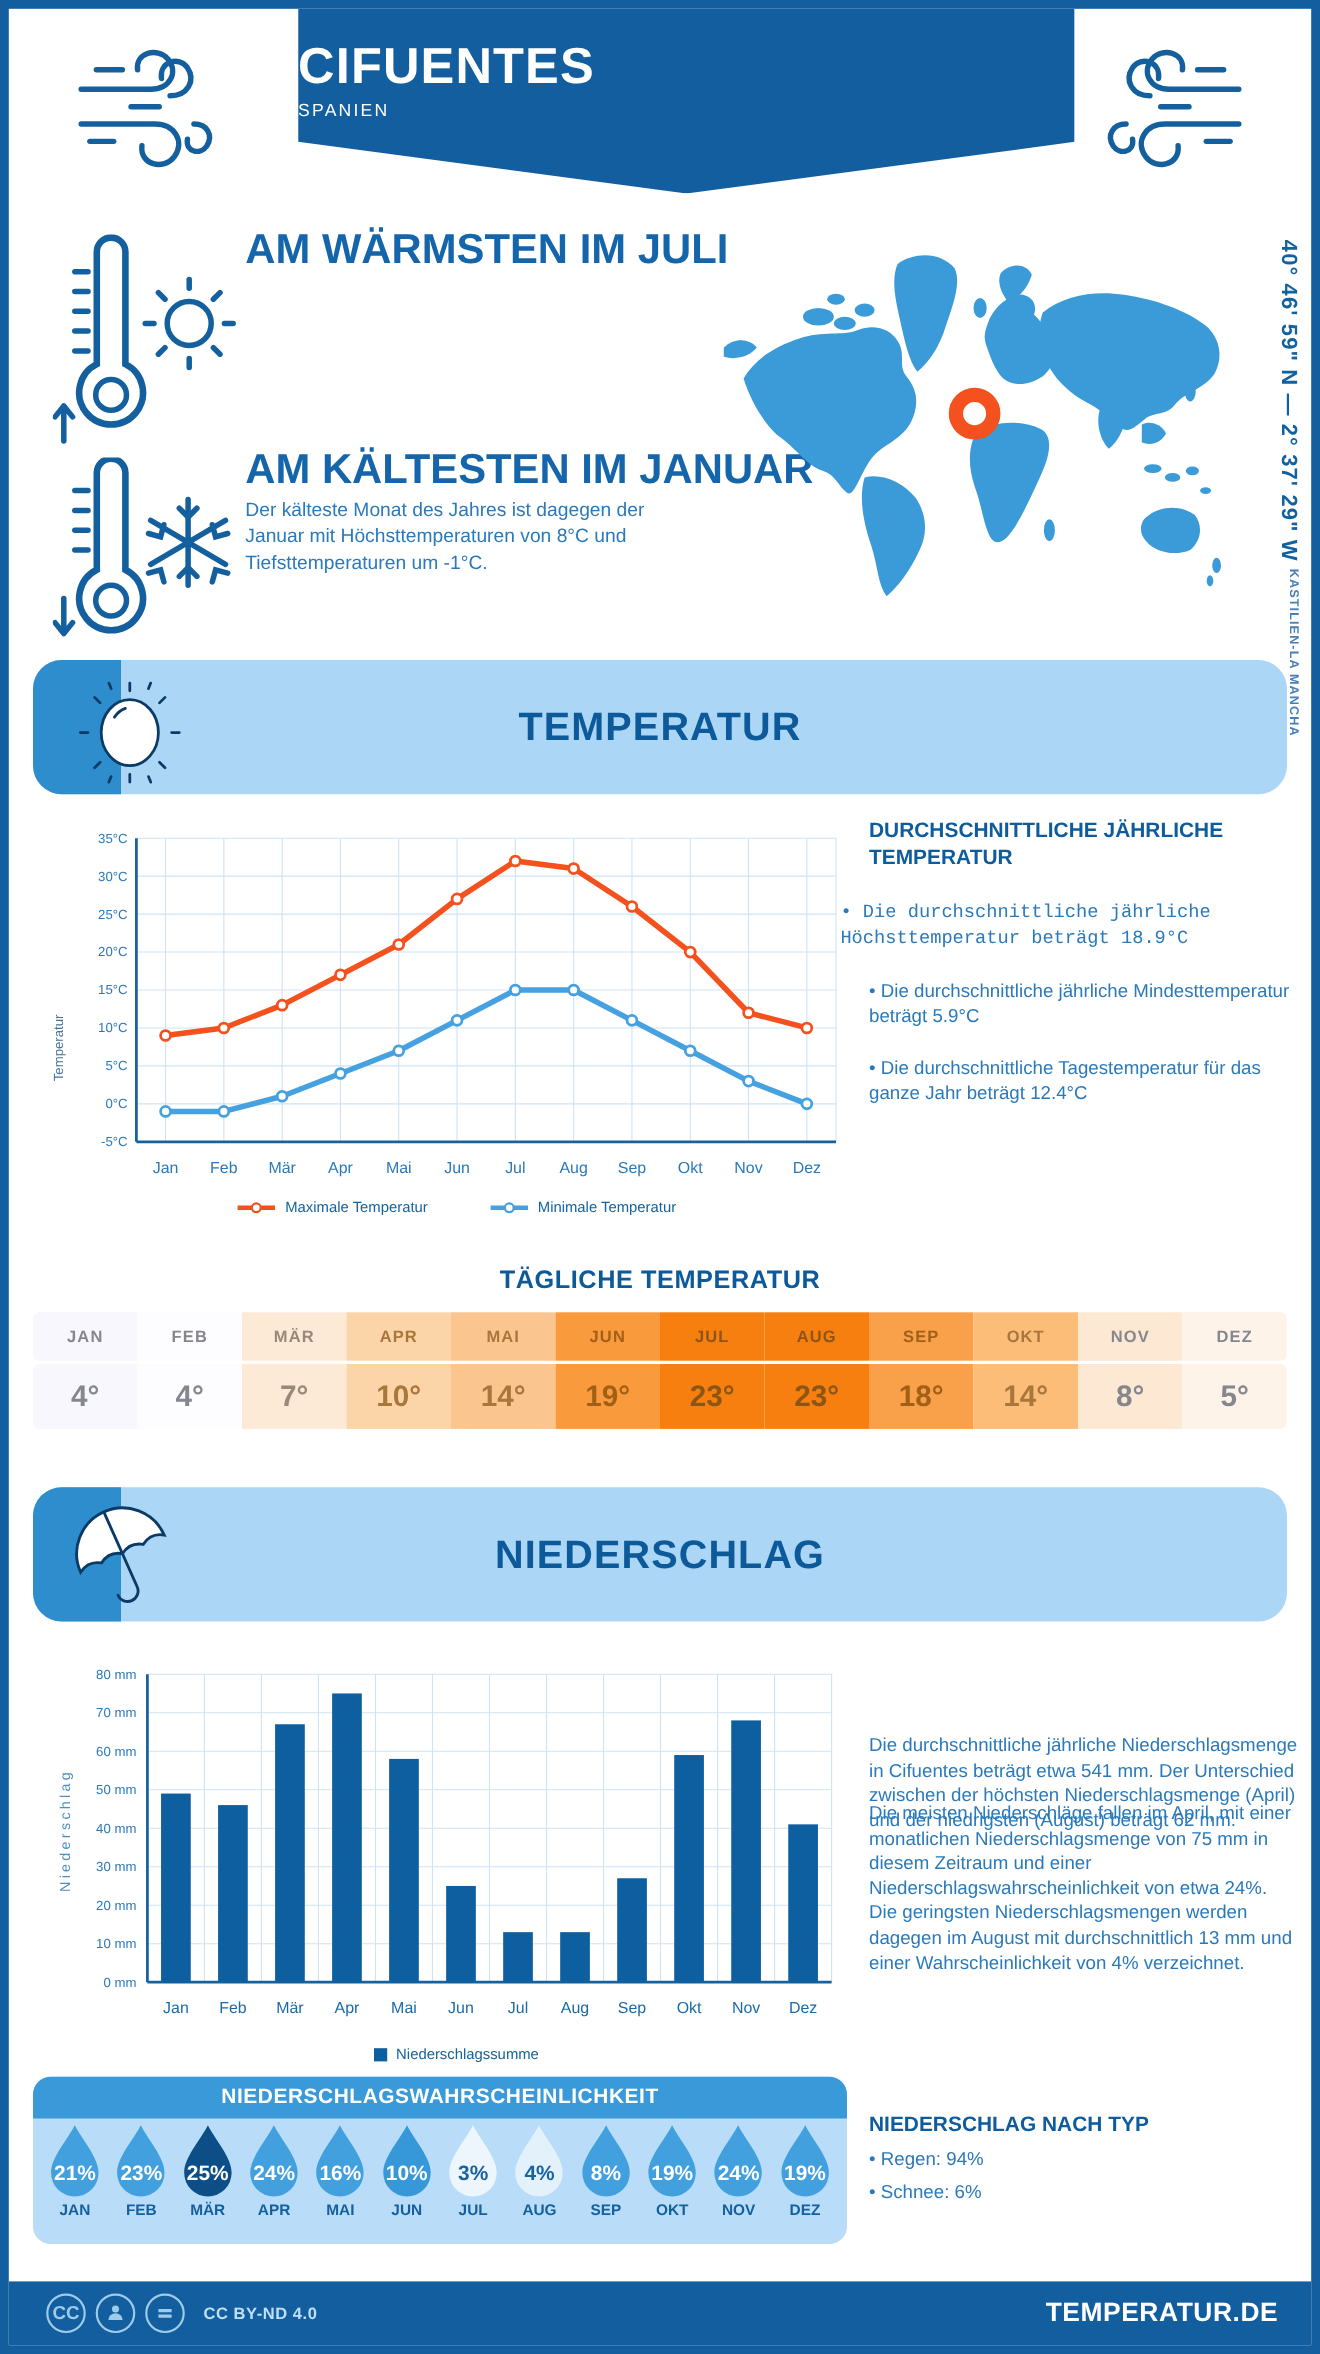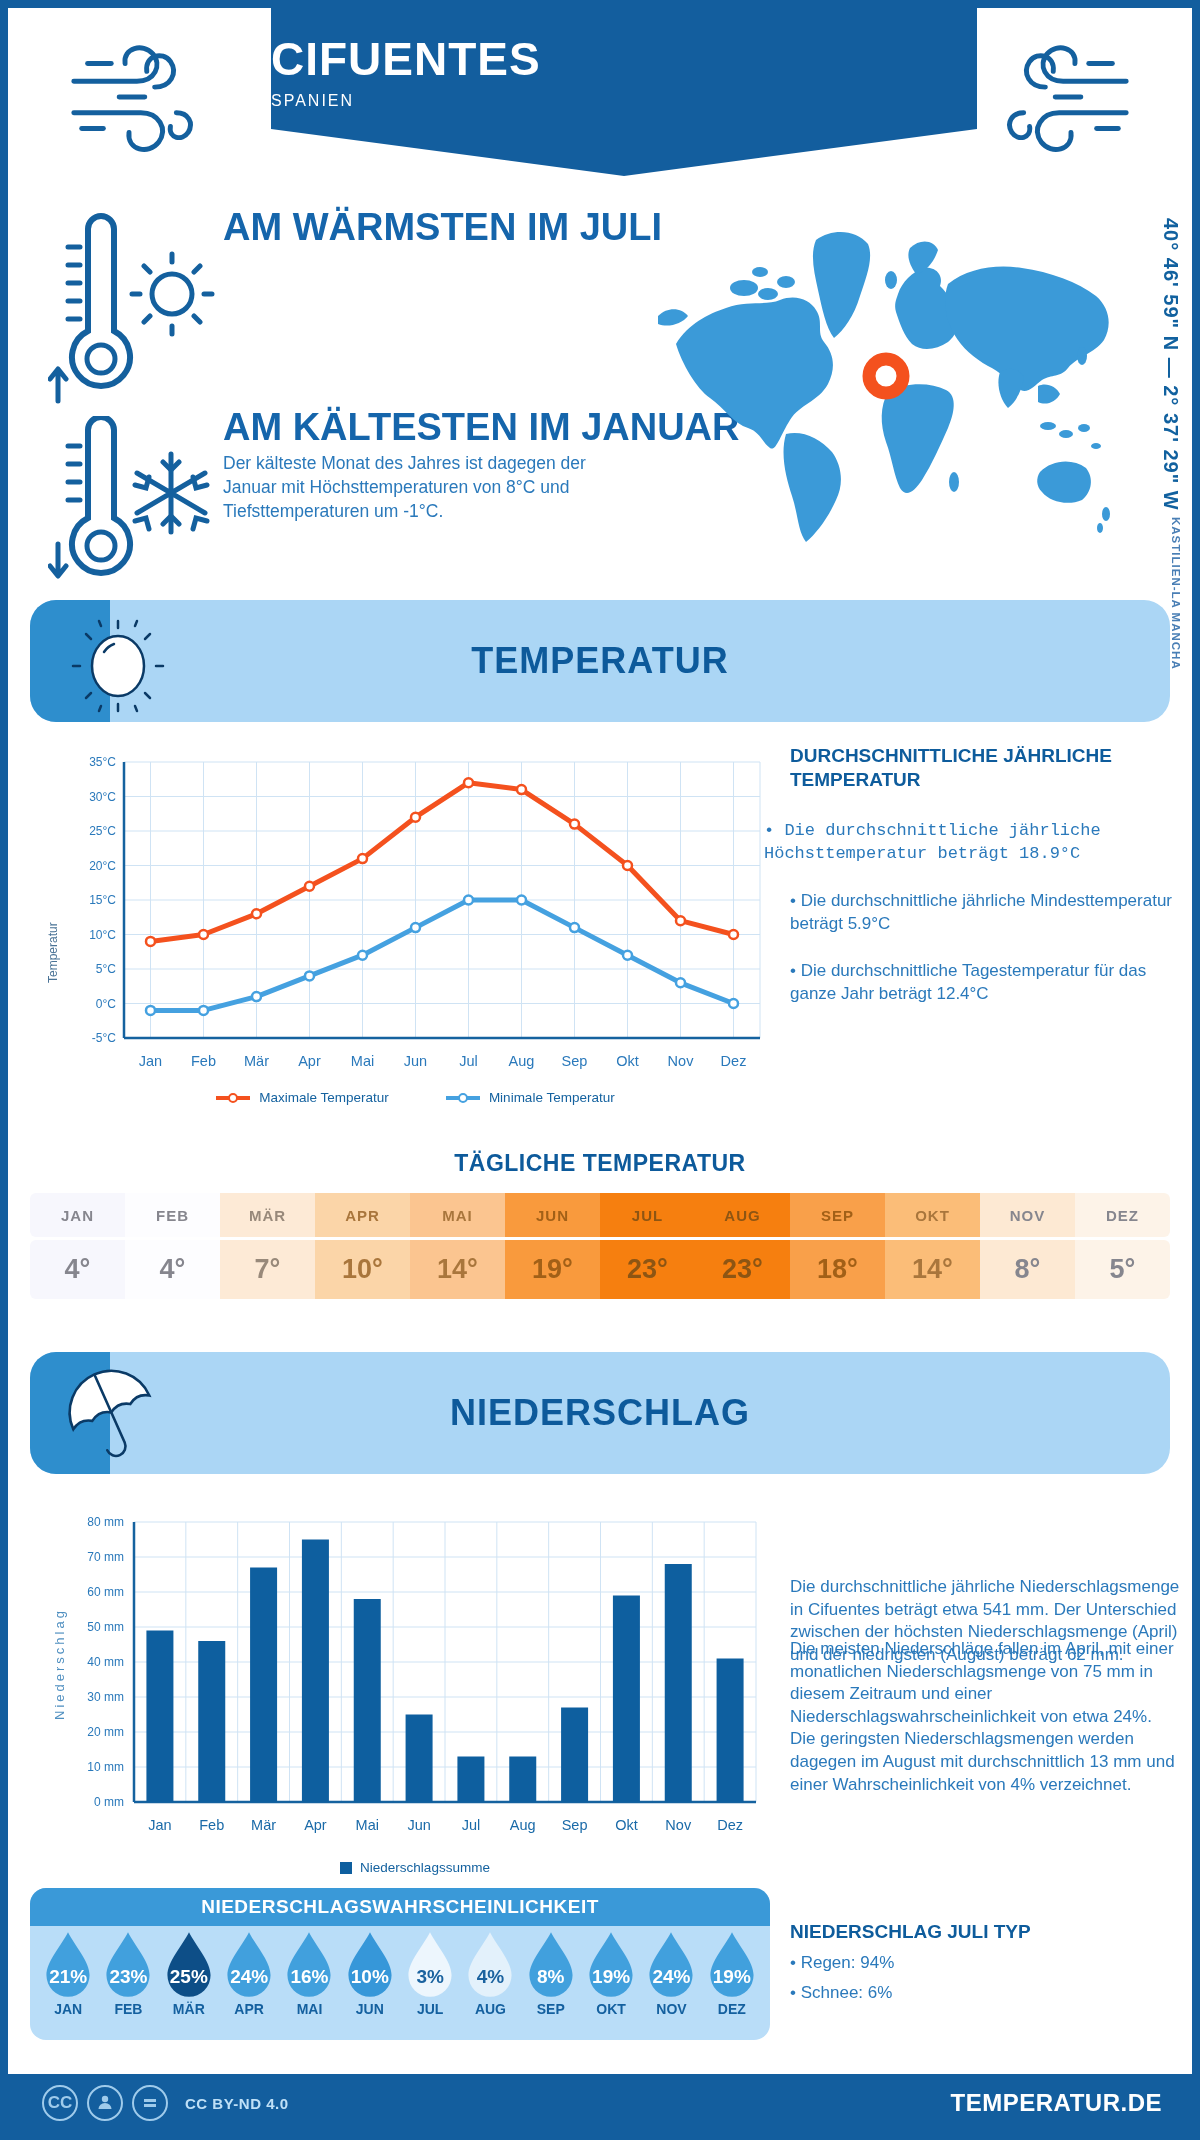--- a/index.html
+++ b/index.html
@@ -377,21 +377,21 @@
       </svg></div>
   <div class="abs legend-row" style="left:52px;top:1852px;width:710px;">
       <span class="leg-item">
         <span class="leg-sq" style="background:#0e5f9f"></span>
         <span>Niederschlagssumme</span>
       </span>
     </div>
 
   <div class="abs col-text" style="left:782px;top:1568px;width:392px;">Die durchschnittliche jährliche Niederschlagsmenge in Cifuentes beträgt etwa 541 mm. Der Unterschied zwischen der höchsten Niederschlagsmenge (April) und der niedrigsten (August) beträgt 62 mm.</div>
   <div class="abs col-text" style="left:782px;top:1630px;width:392px;">Die meisten Niederschläge fallen im April, mit einer monatlichen Niederschlagsmenge von 75 mm in diesem Zeitraum und einer Niederschlagswahrscheinlichkeit von etwa 24%. Die geringsten Niederschlagsmengen werden dagegen im August mit durchschnittlich 13 mm und einer Wahrscheinlichkeit von 4% verzeichnet.</div>
-  <div class="abs col-head" style="left:782px;top:1912px;width:392px;">NIEDERSCHLAG JULI TYP</div>
+  <div class="abs col-head" style="left:782px;top:1912px;width:392px;">NIEDERSCHLAG NACH TYP</div>
   <div class="abs col-text" style="left:782px;top:1944px;width:392px;">• Regen: 94%</div>
   <div class="abs col-text" style="left:782px;top:1974px;width:392px;">• Schnee: 6%</div>
 
   <div class="abs prob-card">
     <div class="prob-strip">NIEDERSCHLAGSWAHRSCHEINLICHKEIT</div>
     <div class="drops">
         <div class="drop">
           <svg class="dropsvg" viewBox="0 0 24 32">
             <path d="M12 1 C9 7 2 14.5 2 21 a10 10 0 0 0 20 0 C22 14.5 15 7 12 1 Z" fill="#41a0dd"></path>
           </svg>

